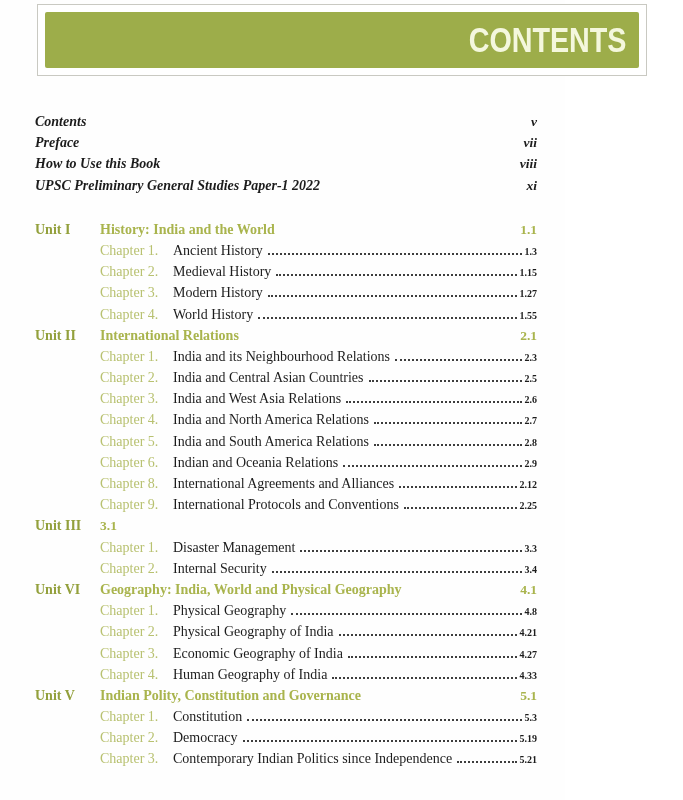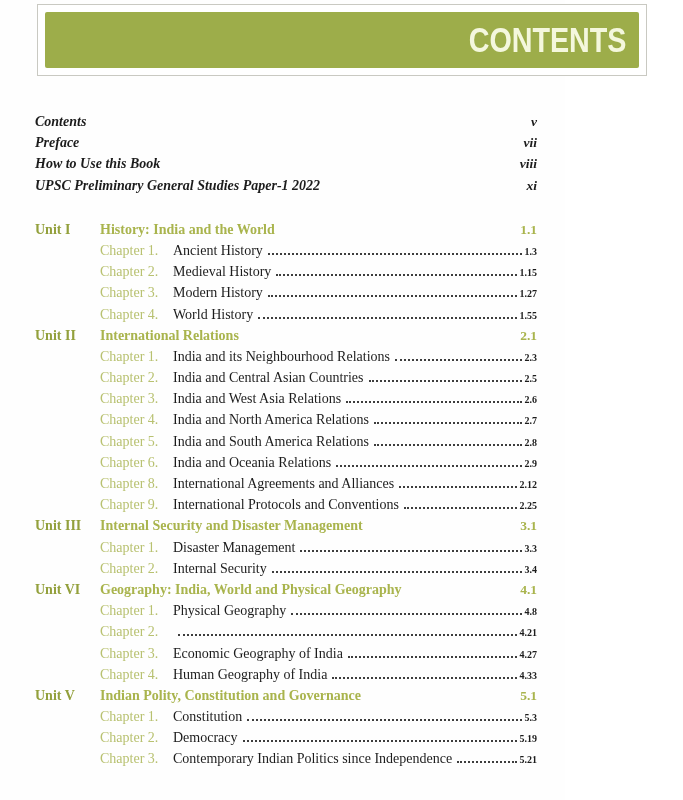--- a/index.html
+++ b/index.html
@@ -222,21 +222,21 @@
 
   <div class="row chapter-row">
     <span class="ch-label">Chapter 5.</span>
     <span class="ch-title">India and South America Relations</span>
     <span class="leader"></span>
     <span class="ch-page">2.8</span>
   </div>
 
   <div class="row chapter-row">
     <span class="ch-label">Chapter 6.</span>
-    <span class="ch-title">India and Oceania Relations</span>
+    <span class="ch-title">Indian and Oceania Relations</span>
     <span class="leader"></span>
     <span class="ch-page">2.9</span>
   </div>
 
 
   <div class="row chapter-row">
     <span class="ch-label">Chapter 8.</span>
     <span class="ch-title">International Agreements and Alliances</span>
     <span class="leader"></span>
     <span class="ch-page">2.12</span>
@@ -244,21 +244,20 @@
 
   <div class="row chapter-row">
     <span class="ch-label">Chapter 9.</span>
     <span class="ch-title">International Protocols and Conventions</span>
     <span class="leader"></span>
     <span class="ch-page">2.25</span>
   </div>
 
   <div class="row unit-row">
     <span class="unit-num">Unit III</span>
-    <span class="unit-title">Internal Security and Disaster Management</span>
     <span class="unit-page">3.1</span>
   </div>
 
   <div class="row chapter-row">
     <span class="ch-label">Chapter 1.</span>
     <span class="ch-title">Disaster Management</span>
     <span class="leader"></span>
     <span class="ch-page">3.3</span>
   </div>
 
@@ -277,20 +276,21 @@
 
   <div class="row chapter-row">
     <span class="ch-label">Chapter 1.</span>
     <span class="ch-title">Physical Geography</span>
     <span class="leader"></span>
     <span class="ch-page">4.8</span>
   </div>
 
   <div class="row chapter-row">
     <span class="ch-label">Chapter 2.</span>
+    <span class="ch-title">Physical Geography of India</span>
     <span class="leader"></span>
     <span class="ch-page">4.21</span>
   </div>
 
   <div class="row chapter-row">
     <span class="ch-label">Chapter 3.</span>
     <span class="ch-title">Economic Geography of India</span>
     <span class="leader"></span>
     <span class="ch-page">4.27</span>
   </div>

